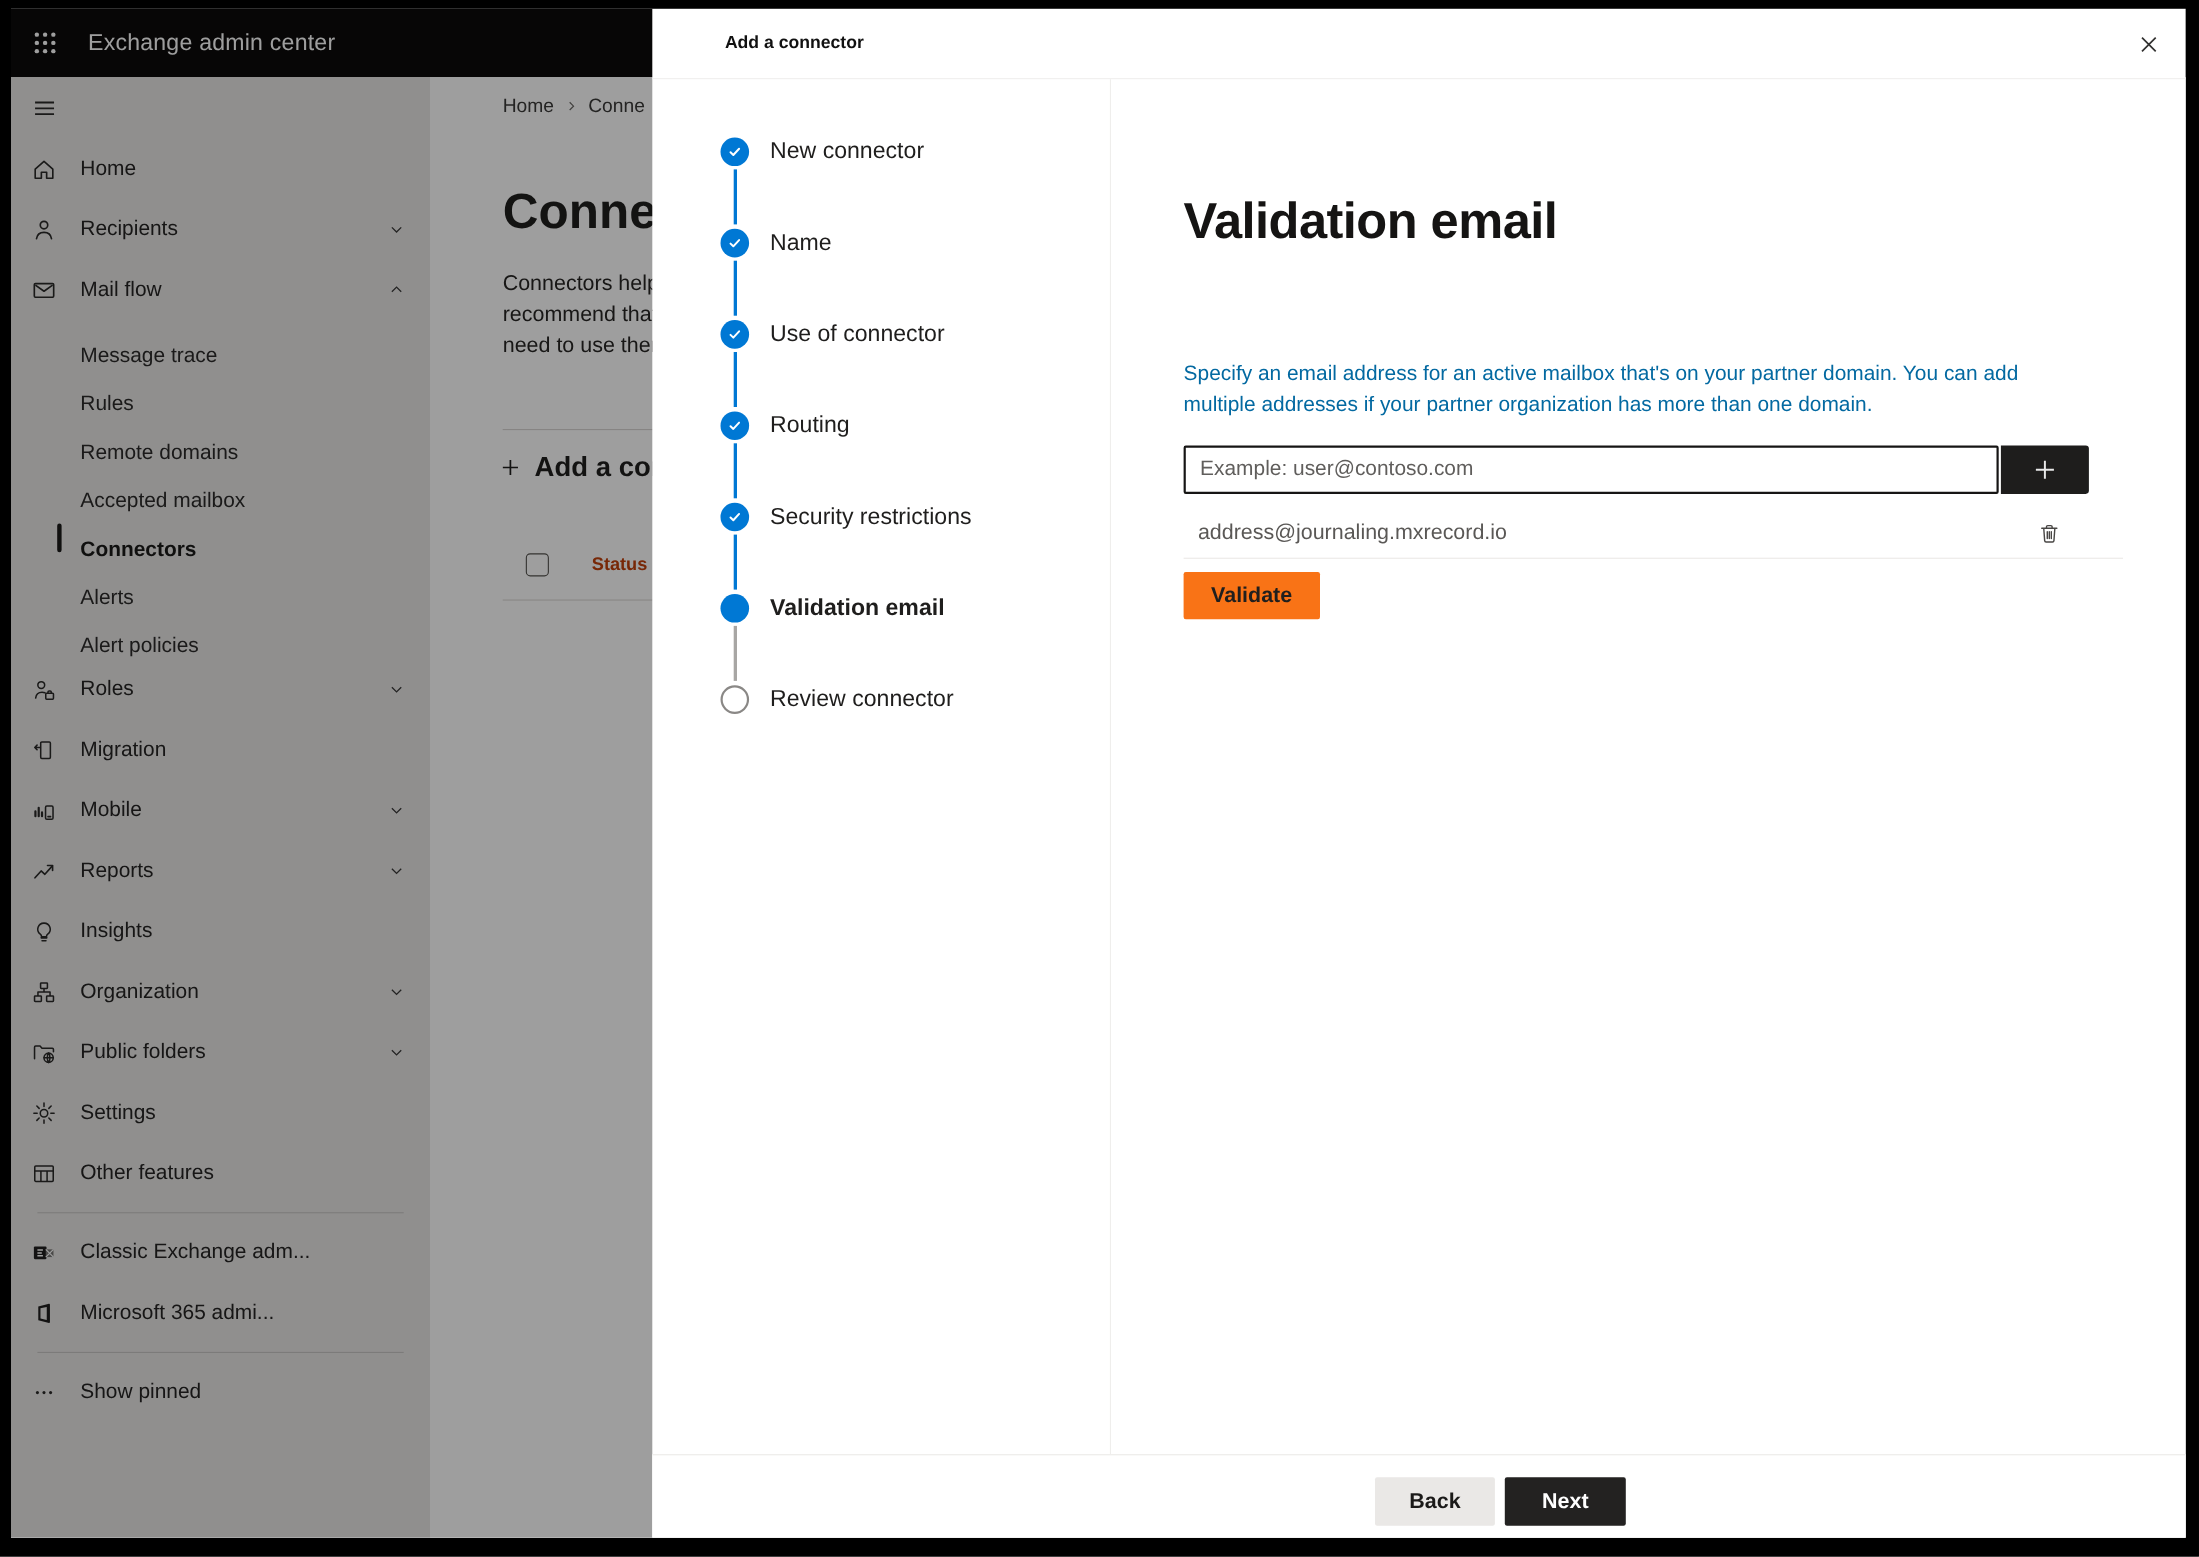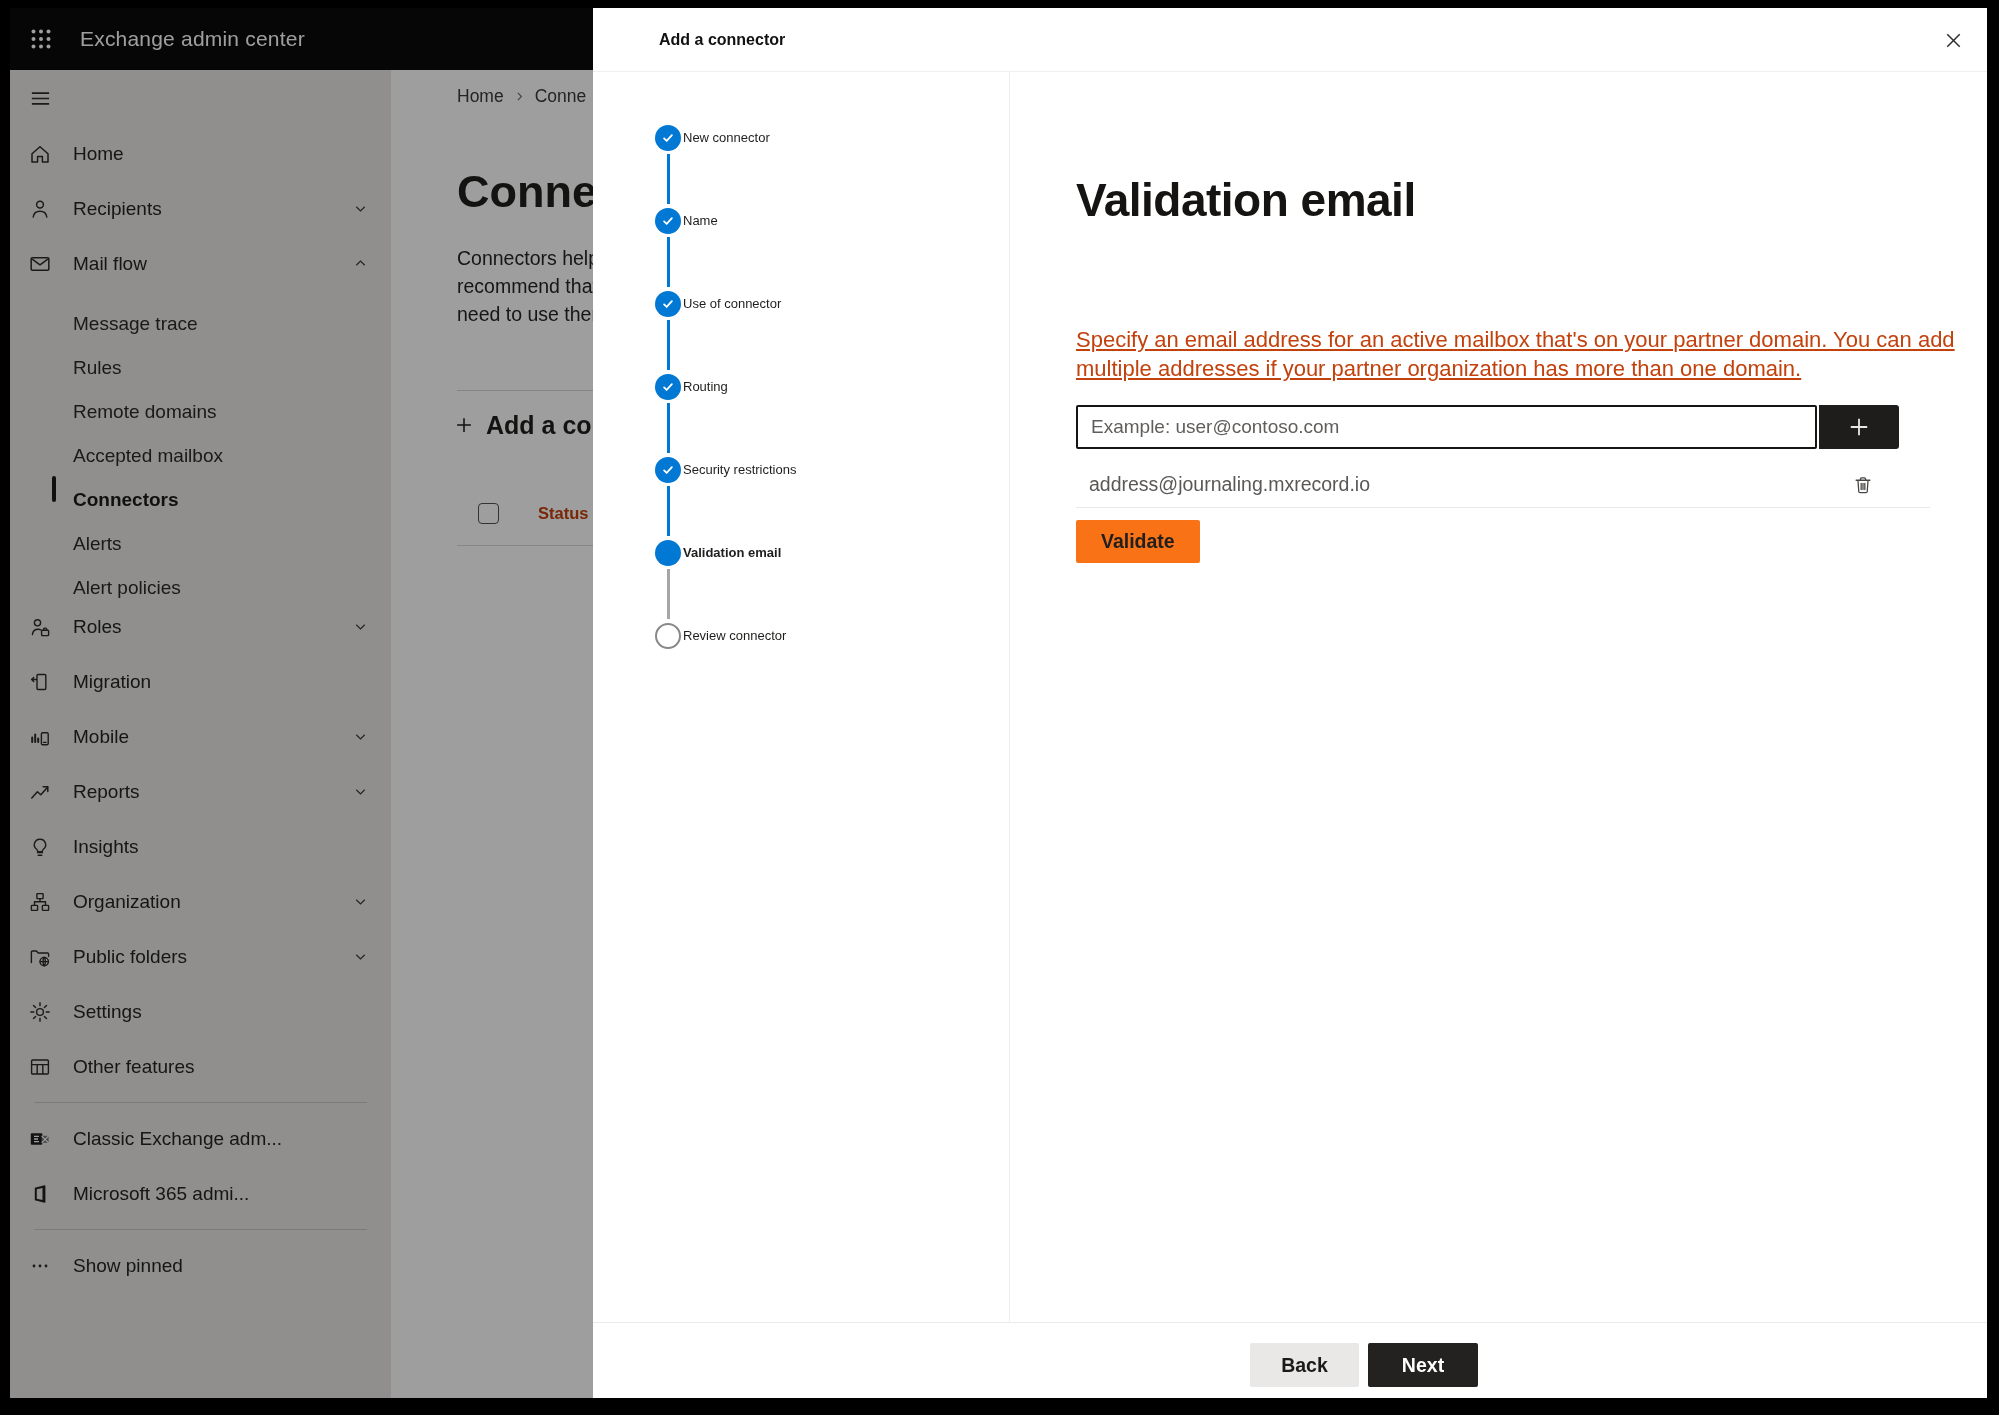--- a/index.html
+++ b/index.html
@@ -41,28 +41,28 @@
   .dialog { position:absolute; left:583px; top:0; right:0; bottom:0; background:#fff; z-index:100; }
   .dialog-header { height:64px; border-bottom:1px solid #f0efee; display:flex; align-items:center; padding-left:66px; }
   .dialog-title { font-size:16px; font-weight:700; color:#111; }
   .close-btn { position:absolute; top:16px; right:18px; width:32px; height:32px; background:none; border:none; cursor:pointer; display:flex; align-items:center; justify-content:center; }
 
   .steps { position:absolute; left:0; top:64px; bottom:76px; width:417px; border-right:1px solid #efeeec; padding-top:24px; overflow:visible; }
   .step { height:83px; display:flex; align-items:center; position:relative; cursor:pointer; }
   .step-dot { width:26px; height:26px; border-radius:50%; margin-left:62px; flex:none; display:flex; align-items:center; justify-content:center; position:relative; z-index:2; }
   .step.completed .step-dot, .step.current .step-dot { background:#0078d4; }
   .step.upcoming .step-dot { background:#fff; border:2px solid #8a8886; }
-  .step-label { margin-left:2px; font-size:13px; color:#1f1e1d; white-space:nowrap; }
+  .step-label { margin-left:19px; font-size:21px; color:#1f1e1d; white-space:nowrap; }
   .step.current .step-label { font-weight:700; }
   .step:not(:last-child)::after { content:""; position:absolute; left:73.5px; top:58px; width:3px; height:50px; background:#0078d4; z-index:1; }
   .step.current:not(:last-child)::after { background:#a8a6a4; }
 
   .content { position:absolute; left:418px; top:64px; right:0; bottom:76px; overflow:hidden; }
   .content-heading { position:absolute; left:65px; top:100px; font-size:46px; line-height:56px; font-weight:700; letter-spacing:-.5px; color:#151413; }
-  .desc { position:absolute; left:65px; top:253px; font-size:22px; line-height:29px; color:#c2410c; white-space:nowrap;text-decoration:underline; }
+  .desc { position:absolute; left:65px; top:253px; font-size:19px; line-height:29px; color:#0369a1; white-space:nowrap; }
   .email-row { position:absolute; left:65px; top:333px; display:flex; align-items:stretch; }
   .email-input { width:741px; height:44px; border:2px solid #161514; border-radius:2px; padding:0 13px; font-size:19px; color:#1b1a19; font-family:"Liberation Sans", sans-serif; outline:none; background:#fff; }
   .email-input::placeholder { color:#605e5c; }
   .add-address-btn { width:80px; height:44px; margin-left:2px; background:#1e1d1c; border:none; border-radius:0 3px 3px 0; cursor:pointer; display:flex; align-items:center; justify-content:center; }
   .address-row { position:absolute; left:65px; top:389px; width:854px; height:47px; display:flex; align-items:center; border-bottom:1px solid #ebe9e7; }
   .address-text { margin-left:13px; font-size:19.5px; color:#5a5856; }
   .trash-btn { position:absolute; left:771px; top:8px; width:32px; height:32px; background:none; border:none; cursor:pointer; display:flex; align-items:center; justify-content:center; }
   .validate-btn { position:absolute; left:65px; top:448px; height:43px; padding:0 25px; background:#f97316; border:none; border-radius:2px; font-size:19.5px; font-weight:700; color:#201f1e; font-family:"Liberation Sans", sans-serif; cursor:pointer; }
 
   .dialog-footer { position:absolute; left:0; right:0; bottom:0; height:76px; background:#fff; border-top:1px solid #eceae8; }

